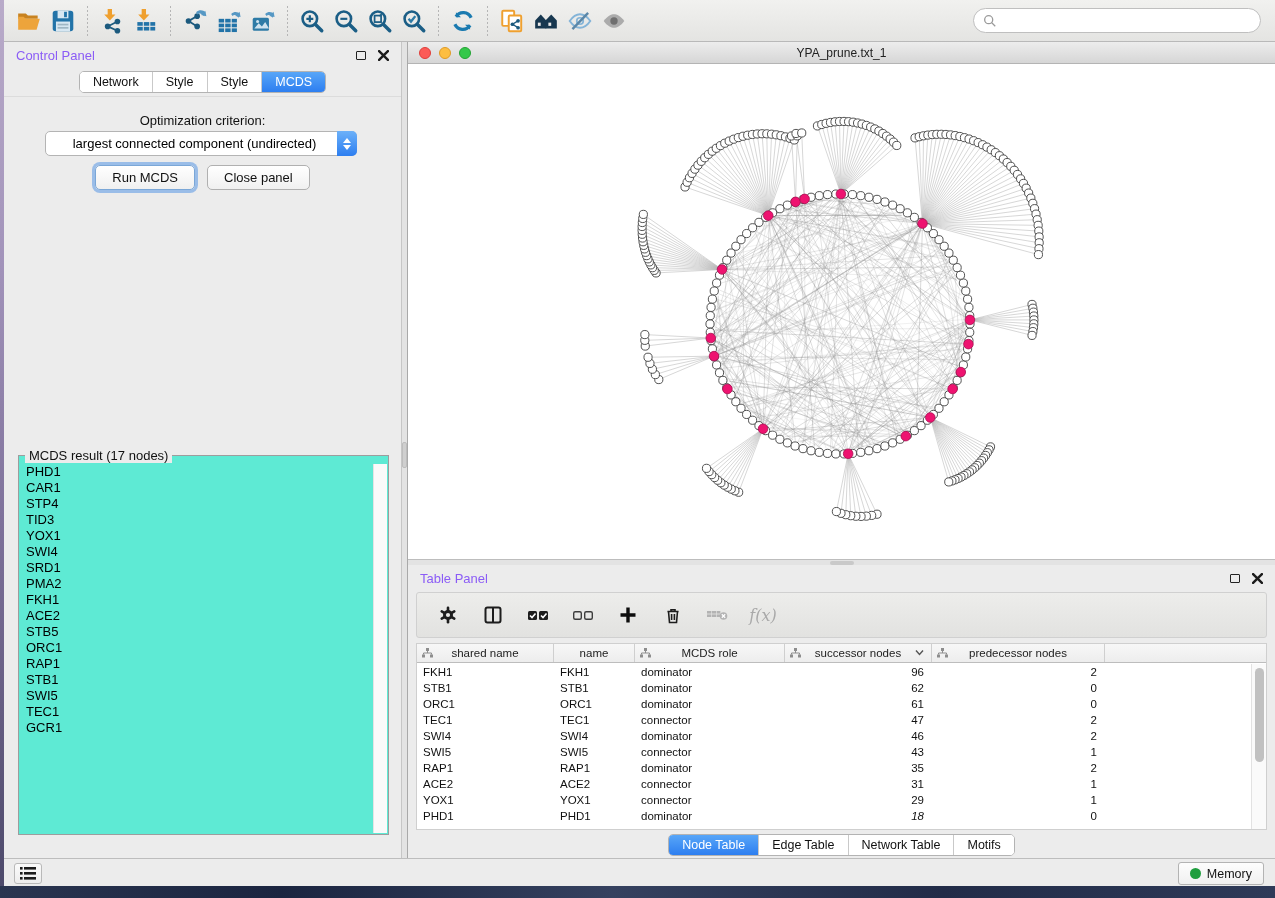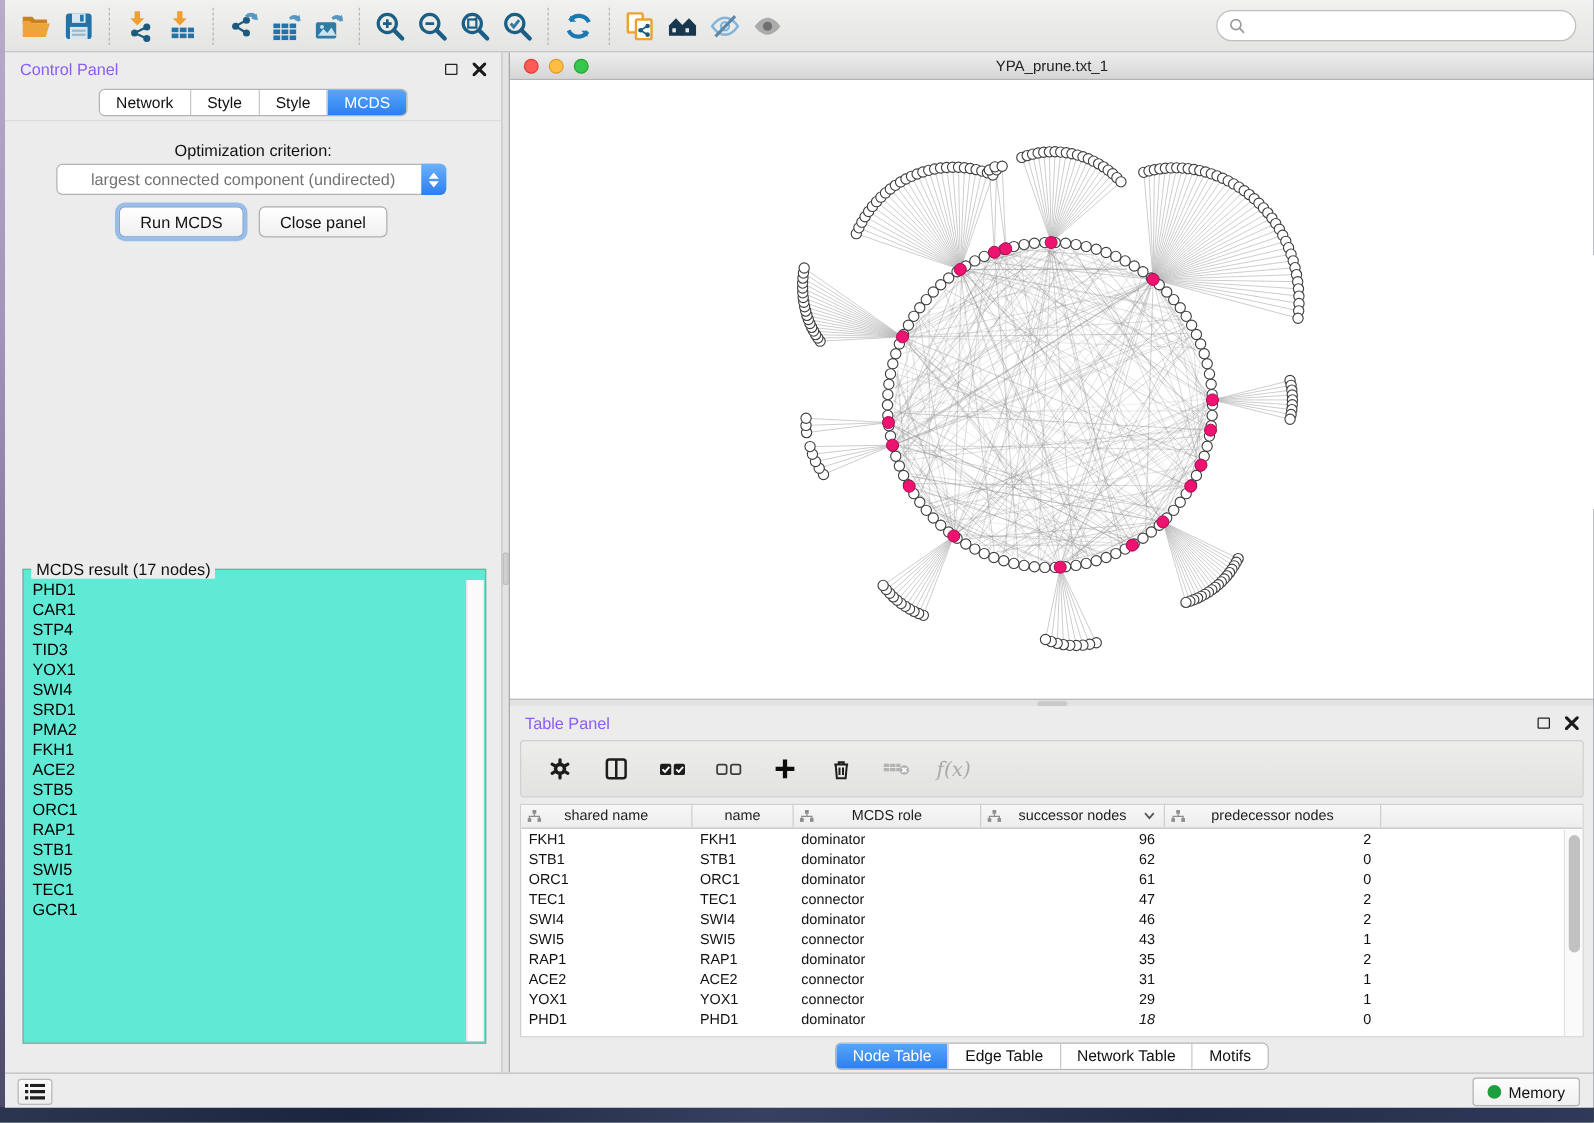--- a/index.html
+++ b/index.html
@@ -36,21 +36,21 @@
   .tabs-band { height:28px; display:flex; justify-content:center; align-items:center; }
   .seg { display:inline-flex; border:1px solid #b3b3b3; border-radius:5px; background:#fff; overflow:hidden; height:22px; }
   .seg button { border:none; background:#fff; padding:0 13px; font:12.5px "Liberation Sans",sans-serif;
     color:#111; border-left:1px solid #c9c9c9; cursor:pointer; height:100%; }
   .seg button:first-child { border-left:none; }
   .seg button.on { background:linear-gradient(180deg,#58a6f8,#2d7ef0); color:#fff; }
   .cp-content { position:relative; height:761px; background:#ececec; border-top:1px solid #dcdcdc; }
   .opt-label { position:absolute; top:16px; width:100%; text-align:center; font-size:13px; color:#111; }
   .dropdown { position:absolute; left:41px; top:34px; width:312px; height:25px; background:#fff;
     border:1px solid #b4b4b4; border-radius:5px; display:flex; align-items:center; cursor:pointer; }
-  .dropdown .dval { flex:1; text-align:center; font-size:13px; color:#737373; padding-left:6px; white-space:nowrap; }
+  .dropdown .dval { flex:1; text-align:center; font-size:13px; color:#000000; padding-left:6px; white-space:nowrap; }
   .stepper { width:20px; height:25px; margin:-1px -1px -1px 0; border-radius:0 5px 5px 0;
     background:linear-gradient(180deg,#6cb1f9,#2d7ef0); display:flex; flex-direction:column;
     align-items:center; justify-content:center; gap:2px; }
   .tri-up { width:0; height:0; border-left:4px solid transparent; border-right:4px solid transparent; border-bottom:5px solid #fff; }
   .tri-dn { width:0; height:0; border-left:4px solid transparent; border-right:4px solid transparent; border-top:5px solid #fff; }
   .btn-row { position:absolute; top:68px; width:100%; display:flex; justify-content:center; gap:12px; }
   .pbtn { height:25px; padding:0 16px; font:13px "Liberation Sans",sans-serif; color:#111;
     background:linear-gradient(180deg,#ffffff,#f0f0f0); border:1px solid #b0b0b0; border-radius:5px; cursor:pointer; }
   .pbtn.focus { box-shadow:0 0 0 3px rgba(110,165,230,.65); border-color:#7ba7d7; }
   .mcds-box { position:absolute; left:14px; top:358px; width:371px; height:380px;

